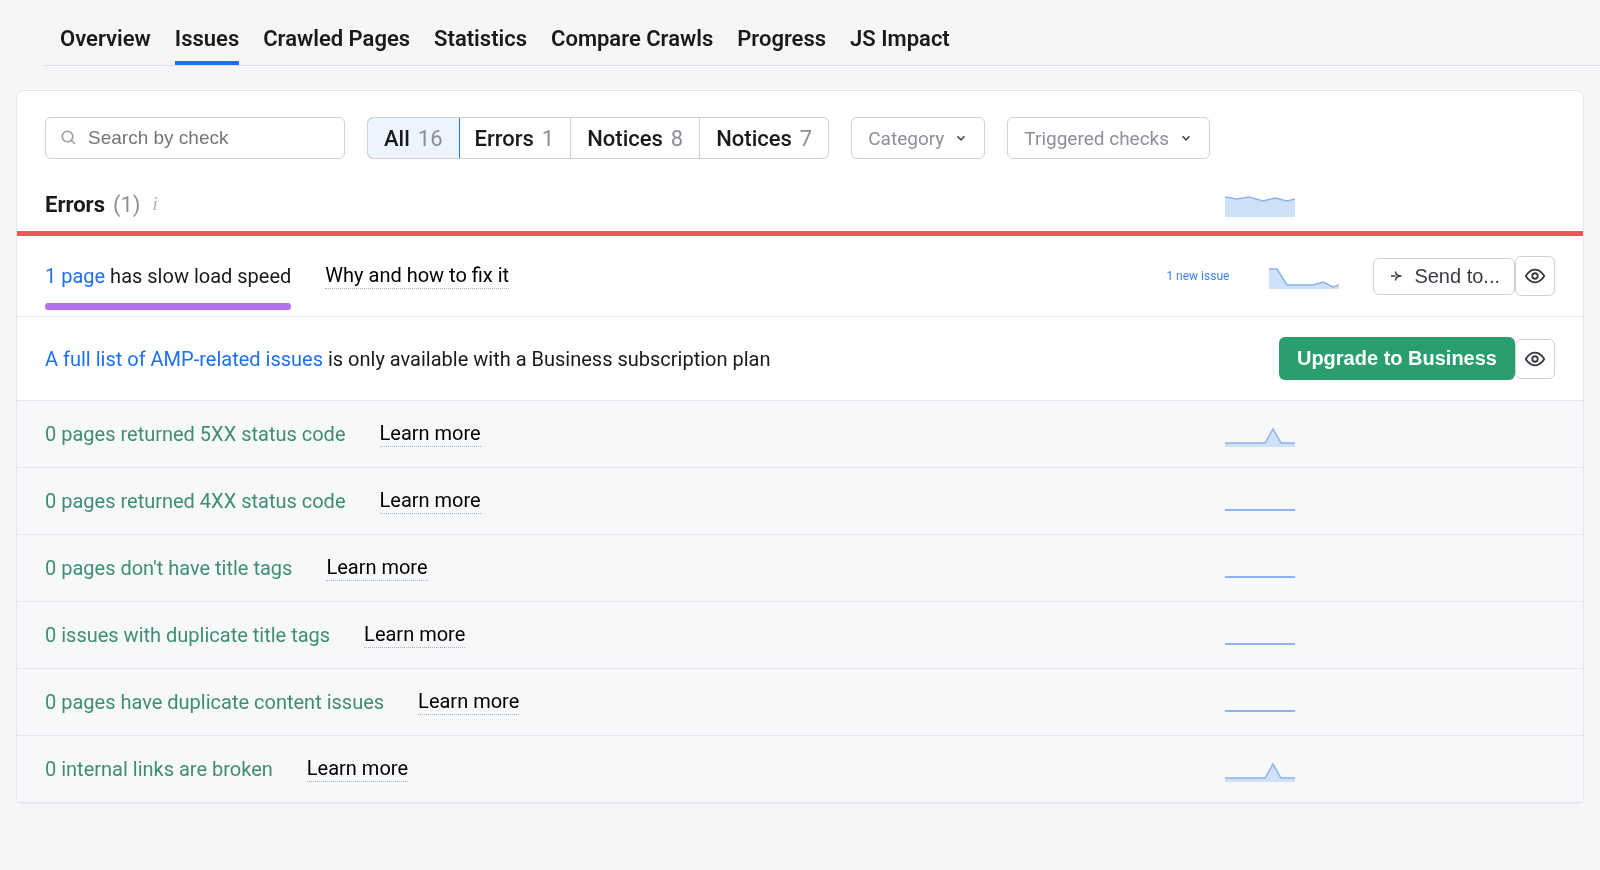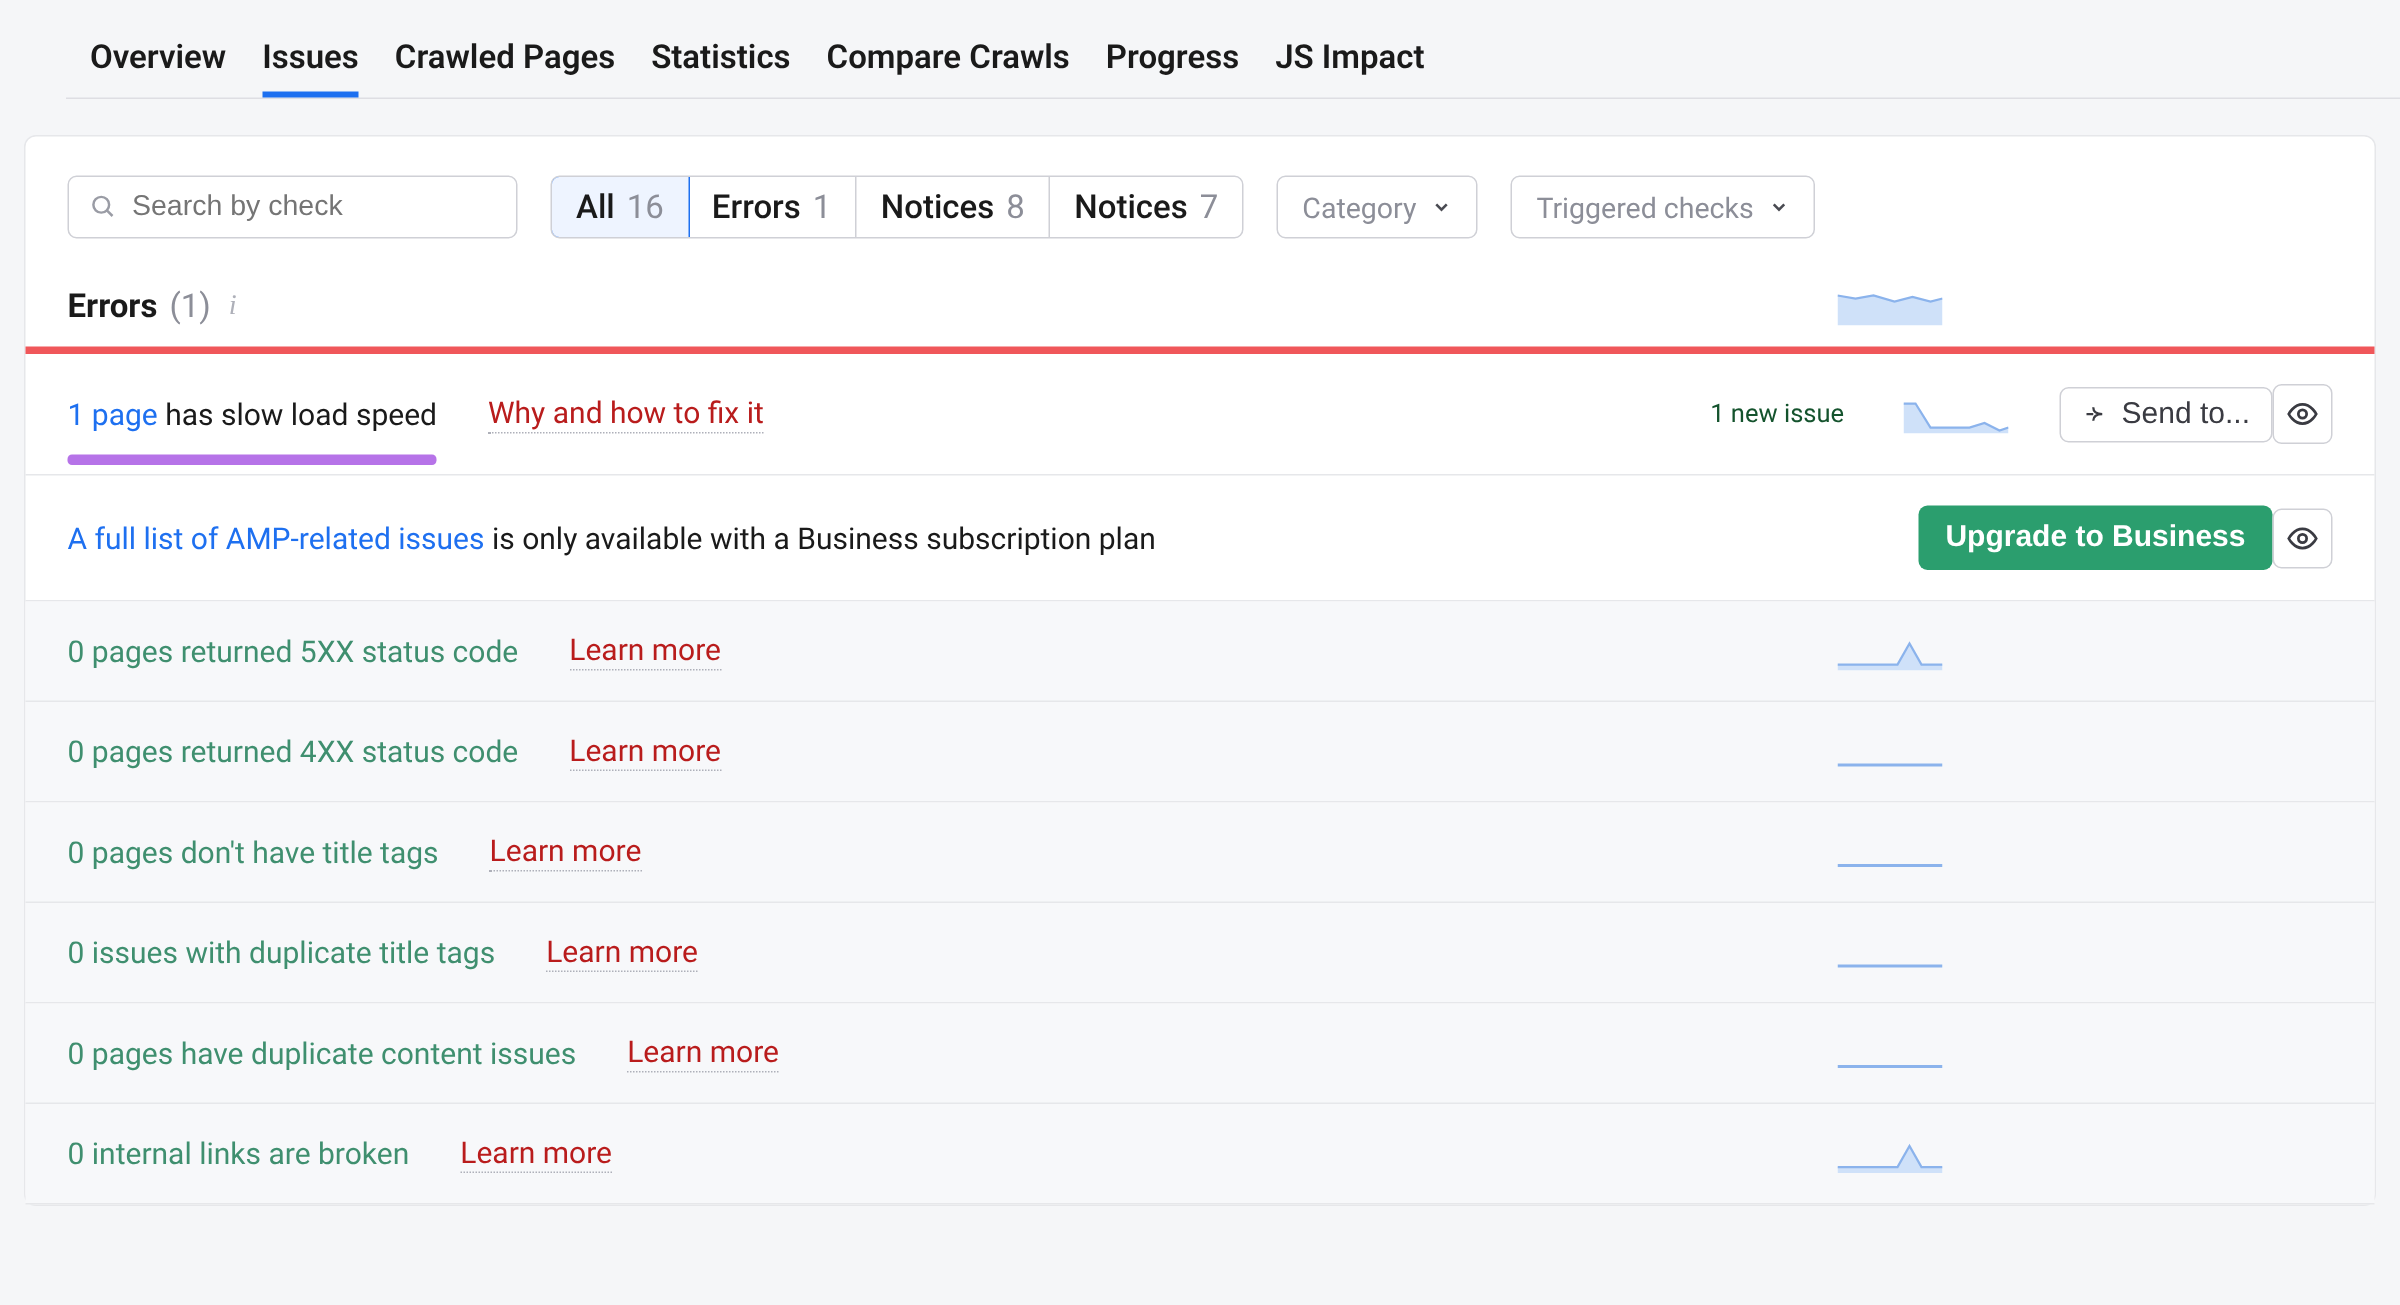--- a/index.html
+++ b/index.html
@@ -109,39 +109,39 @@
     border-bottom: 1px solid #e6e7ea;
     gap: 34px;
     font-size: 20px;
   }
   .issue-row.muted { background: #f7f8fa; }
   .issue-row .main { flex: 1; display: flex; align-items: center; gap: 34px; }
   .issue-row .link { color: #1e70f0; text-decoration: none; }
   .issue-row .green { color: #3f8f6f; }
   .issue-row .rest { color: #1a1a1a; }
   .learn-more, .fix-link {
-    color: #b91c1c;
+    color: #000000;
     border-bottom: 1px dotted #aeb0b9;
     cursor: pointer;
     font-size: 20px;
     padding-bottom: 1px;
   }
   .highlight-underline {
     position: relative;
   }
   .highlight-underline::after {
     content: "";
     position: absolute;
     left: 0; right: 0;
     bottom: -22px;
     height: 7px;
     background: #b673e8;
     border-radius: 3px;
   }
-  .new-issue { color: #14532d; font-size: 17px; margin-right: 6px; }
+  .new-issue { color: #3b82f6; font-size: 12px; margin-right: 6px; }
   .spark-box { width: 70px; height: 26px; }
   .send-btn {
     display: flex; align-items: center; gap: 8px;
     border: 1px solid #cfd0d6; border-radius: 6px;
     padding: 6px 14px; font-size: 20px; color: #3a3b42; font-weight: 500;
     cursor: pointer; background: #fff;
   }
   .eye-btn {
     display: flex; align-items: center; justify-content: center;
     border: 1px solid #cfd0d6; border-radius: 6px;

